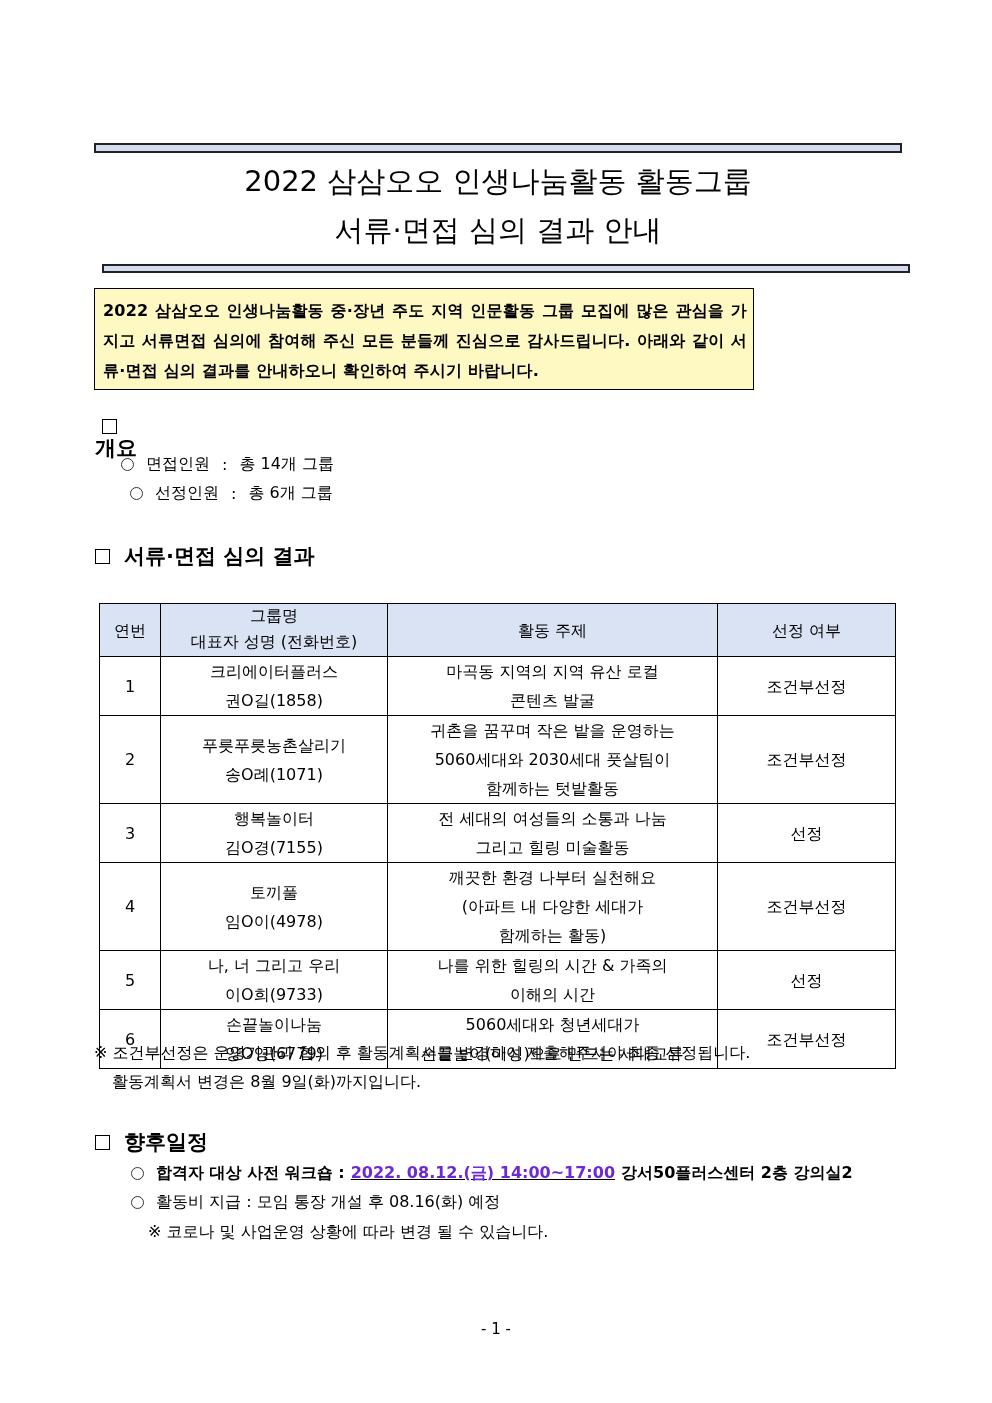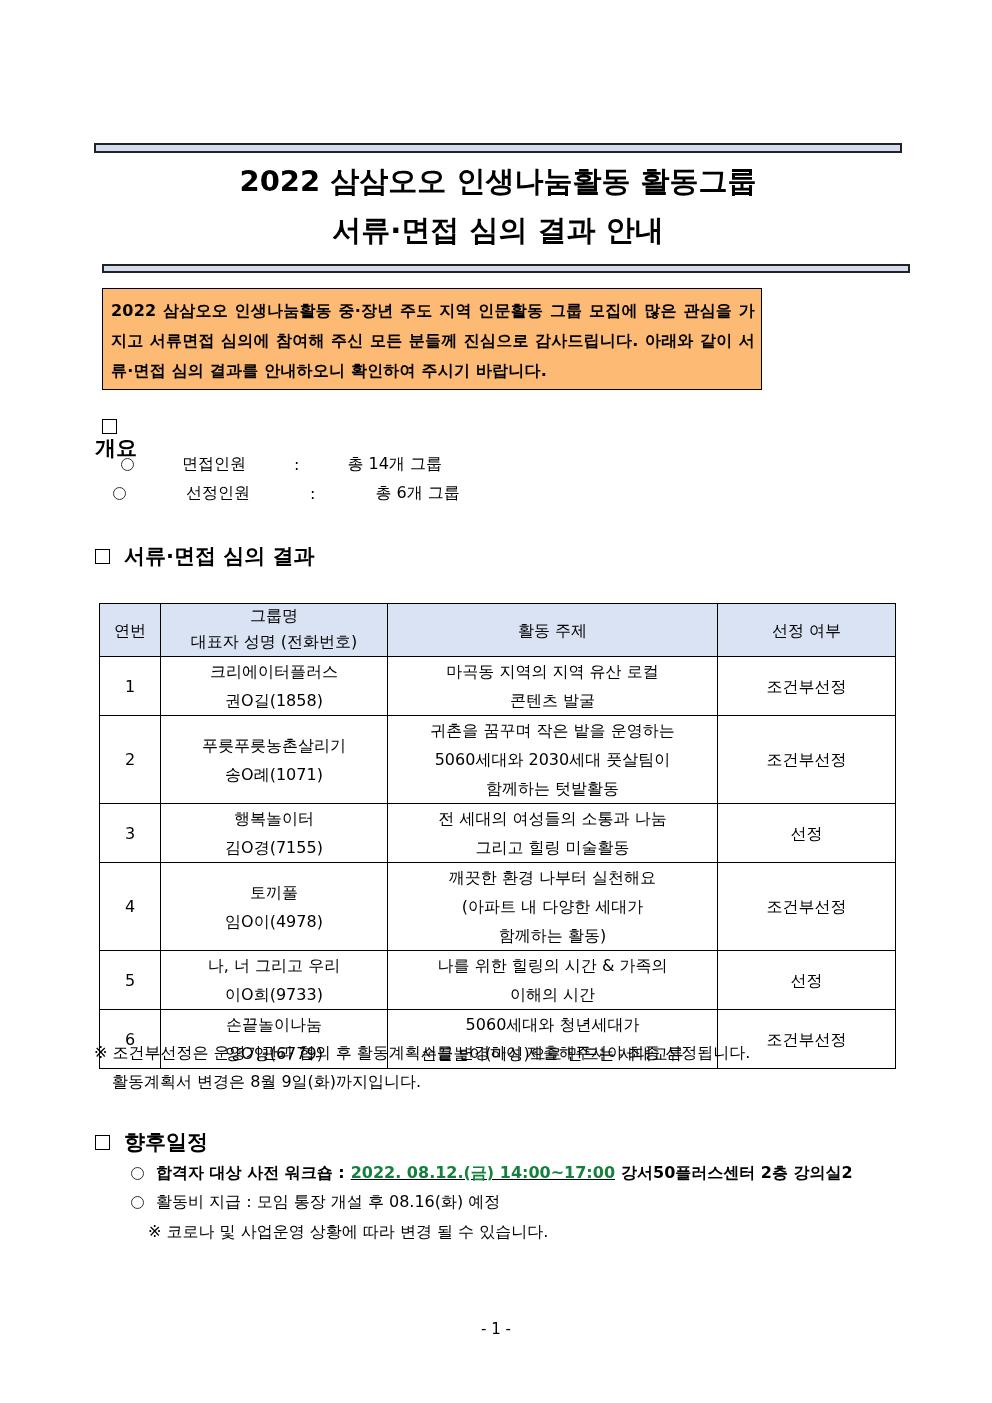--- a/index.html
+++ b/index.html
@@ -7,29 +7,29 @@
     width: 992px; height: 1403px; position: relative; overflow: hidden;
     font-family: "DejaVu Sans", "Liberation Sans", sans-serif; color: #000;
   }
   .bar {
     position: absolute; background: #d6dcf0; border: 2px solid #222; box-sizing: border-box;
   }
   .bar-top { left: 94px; top: 143px; width: 808px; height: 10px; }
   .bar-bottom { left: 102px; top: 264px; width: 808px; height: 9px; }
   .title {
     position: absolute; left: 94px; width: 808px; text-align: center;
-    font-size: 29px; font-weight: bold; letter-spacing: 0px;
+    font-size: 29px; font-weight: normal; letter-spacing: 0px;
   }
   .title-1 { top: 162px; }
   .title-2 { top: 211px; }
   .intro {
     position: absolute; left: 94px; top: 288px; width: 660px; height: 102px;
-    box-sizing: border-box; border: 1px solid #000; background: #fdba74;
+    box-sizing: border-box; border: 1px solid #000; background: #fef9c3;
     padding: 7px 6px 0 8px; font-size: 16px; line-height: 30px; font-weight: bold;
-    text-align: justify; letter-spacing: 0.2px; margin-left: 8px;
+    text-align: justify; letter-spacing: 0.2px;
   }
   .section-head {
     position: absolute; left: 95px; font-size: 21px; font-weight: bold;
     display: flex; align-items: center;
   }
   .section-head .box-icon {
     display: inline-block; width: 15px; height: 15px; border: 1.5px solid #000;
     margin-right: 14px; box-sizing: border-box;
   }
   .bullet {
@@ -46,46 +46,46 @@
   table.results th, table.results td {
     border: 1px solid #000; text-align: center; vertical-align: middle;
     padding: 0; line-height: 29px;
   }
   table.results th { background: #dae3f3; font-weight: normal; }
   table.results thead tr { height: 52px; }
   .cell-line { display: block; }
   .note {
     position: absolute; left: 94px; font-size: 16px; line-height: 29px;
   }
-  .red { color: #15803d; text-decoration: underline; text-decoration-color: #000; }
+  .red { color: #6d28d9; text-decoration: underline; text-decoration-color: #000; }
   .page-num {
     position: absolute; top: 1320px; left: 0; width: 992px; text-align: center; font-size: 15px;
   }
 </style>
 </head>
 <body>
 
 <div class="bar bar-top"></div>
 <div class="title title-1">2022 삼삼오오 인생나눔활동 활동그룹</div>
 <div class="title title-2">서류·면접 심의 결과 안내</div>
 <div class="bar bar-bottom"></div>
 
 <div class="intro">2022 삼삼오오 인생나눔활동 중·장년 주도 지역 인문활동 그룹 모집에 많은 관심을 가지고 서류면접 심의에 참여해 주신 모든 분들께 진심으로 감사드립니다. 아래와 같이 서류·면접 심의 결과를 안내하오니 확인하여 주시기 바랍니다.</div>
 
 <div class="section-head" style="top:419px;flex-direction:column;">
   <span class="box-icon"></span>
   <span>개요</span>
 </div>
-<div class="bullet" style="left:121px; top:454px;gap:36px;">
+<div class="bullet" style="left:121px; top:454px;">
   <span class="circle-icon"></span>
   <span>면접인원</span>
   <span style="margin:0 12px;">:</span>
   <span>총 14개 그룹</span>
 </div>
-<div class="bullet" style="left:113px; top:483px;gap:48px;">
+<div class="bullet" style="left:130px; top:483px;">
   <span class="circle-icon"></span>
   <span>선정인원</span>
   <span style="margin:0 12px;">:</span>
   <span>총 6개 그룹</span>
 </div>
 
 <div class="section-head" style="top:542px;">
   <span class="box-icon"></span>
   <span>서류·면접 심의 결과</span>
 </div>

